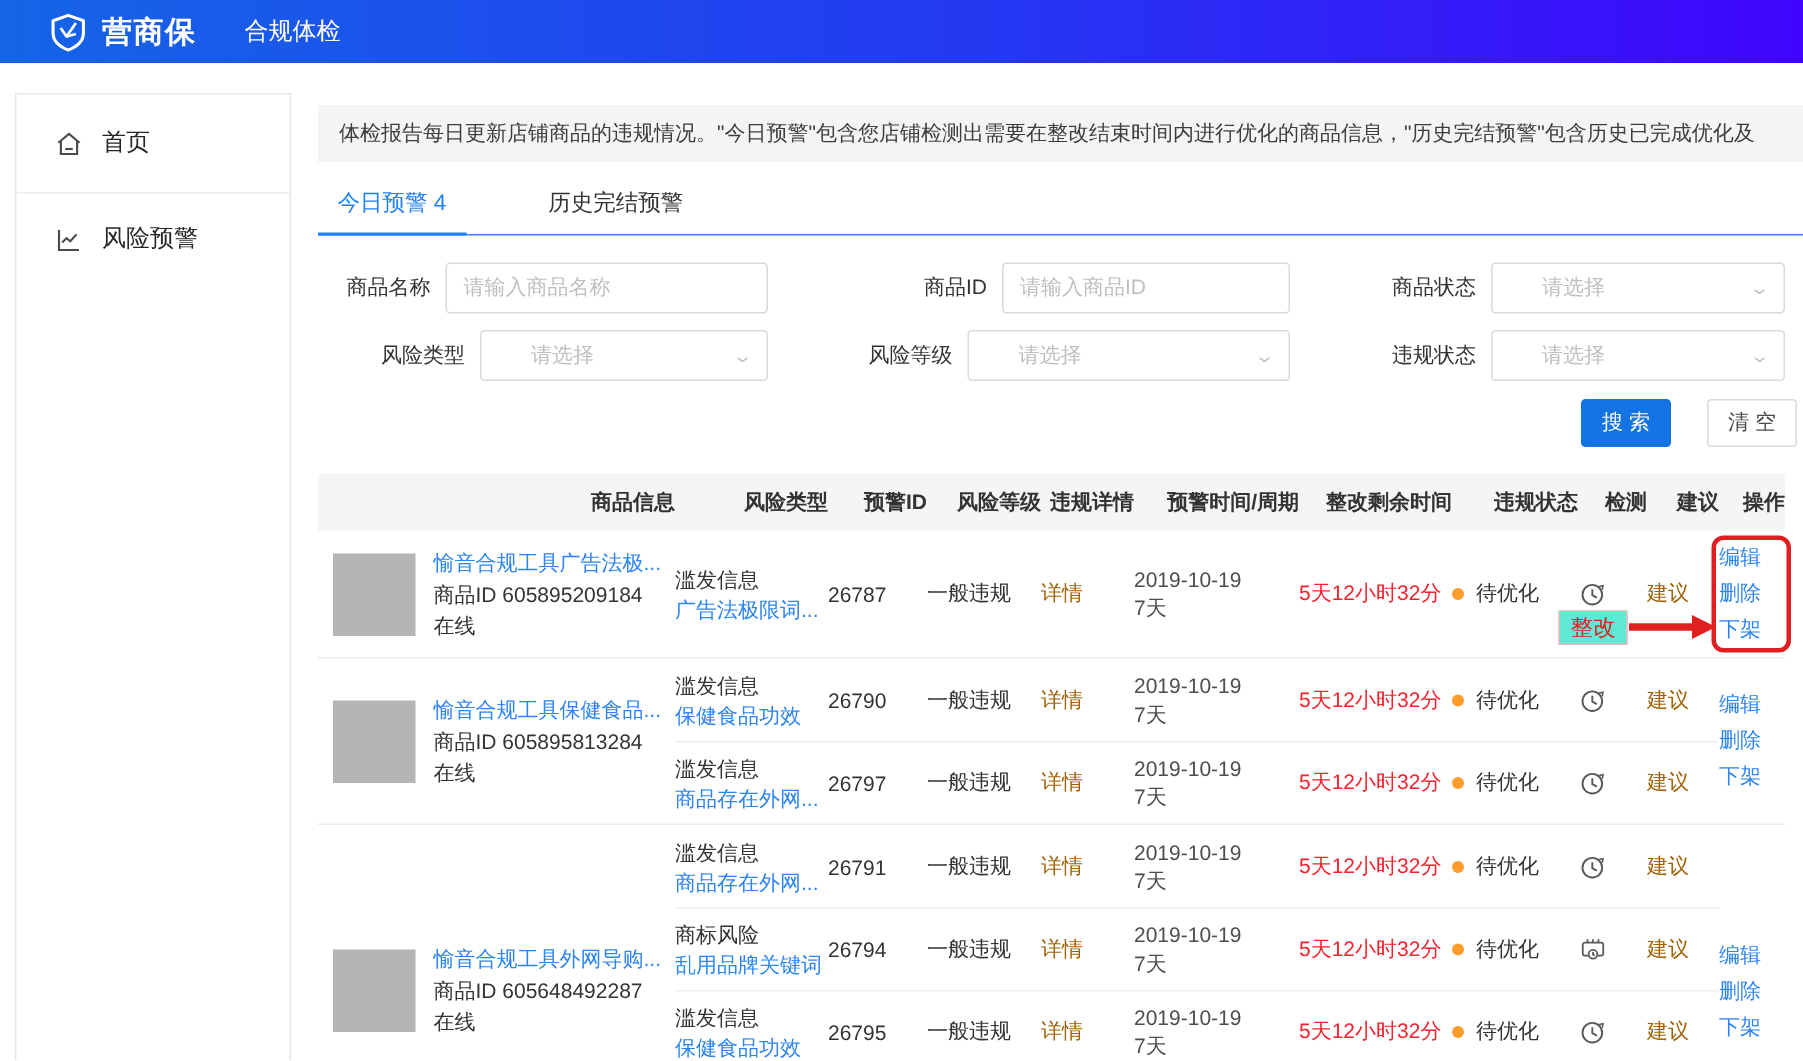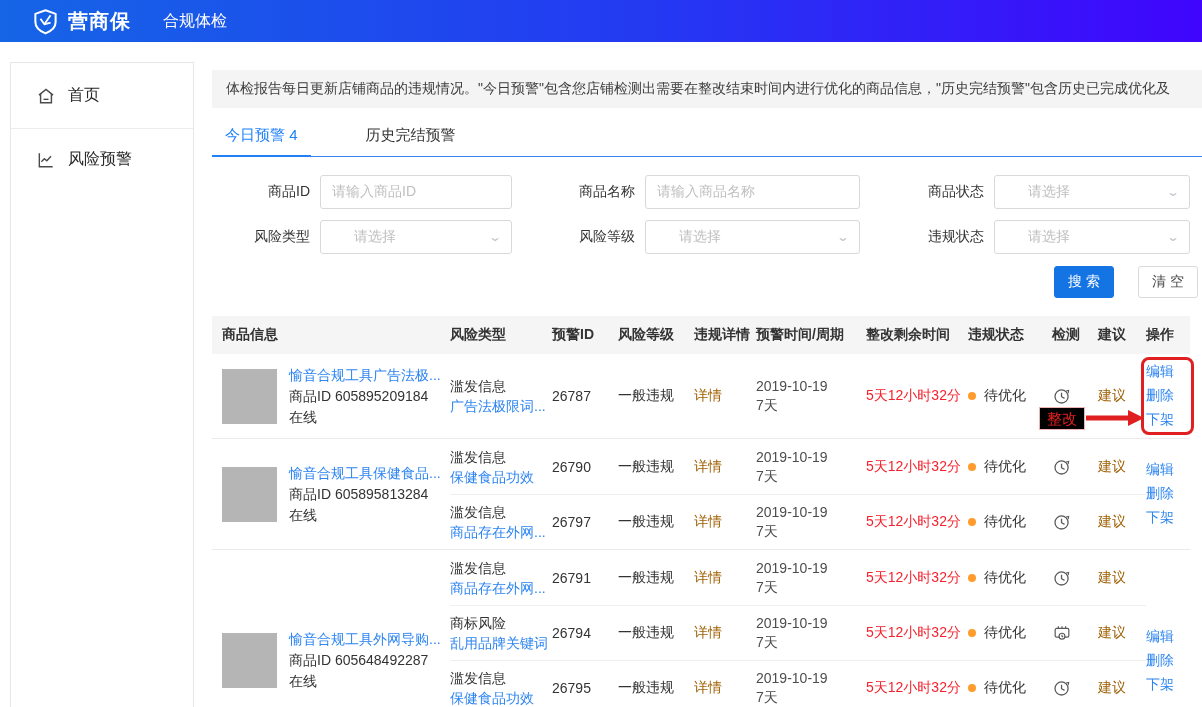--- a/index.html
+++ b/index.html
@@ -54,21 +54,21 @@
 
   .btnrow { margin-top:12px; display:flex; justify-content:flex-end; gap:24px; padding-right:4px; }
   .btn { height:32px; min-width:60px; padding:0 10px; border-radius:3px; font-size:14px;
     display:flex; align-items:center; justify-content:center; cursor:pointer; }
   .btn-primary { background:#1574e4; border:1px solid #1574e4; color:#fff; }
   .btn-plain { background:#fff; border:1px solid #d9d9d9; color:#4a4a4a; }
 
   
   .table { margin-top:18px; width:978px; }
   .thead { display:flex; align-items:center; height:38px; background:#f5f5f6;
-    font-weight:bold; color:#333; }
+    font-weight:bold; color:#333;text-align:right; }
   .thead .th { flex:none; }
   .c0{width:238px; padding-left:10px;} .c1{width:102px;} .c2{width:66px;} .c3{width:76px;}
   .c4{width:62px;} .c5{width:110px;} .c6{width:102px;} .c7{width:84px;}
   .c8{width:46px;} .c9{width:48px;} .c10{width:44px;}
 
   .tgroup { display:flex; border-bottom:1px solid #ebebeb; position:relative; }
   .cell-product { width:238px; padding-left:10px; display:flex; align-items:center; }
   .tgroup.offset .cell-product, .tgroup.offset .cell-actions { padding-top:56px; }
   .pimg { width:55px; height:55px; background:#b5b5b5; flex:none; margin-right:12px; }
   .pinfo { line-height:21px; }
@@ -87,21 +87,21 @@
   .dot { width:8px; height:8px; border-radius:50%; background:#ff9c2d; flex:none; }
   .detect { display:flex; }
   .cell-actions { width:44px; display:flex; flex-direction:column; justify-content:center;
     gap:6px; }
   .cell-actions span { color:#2d85f2; cursor:pointer; }
 
   
   .anno-rect { position:absolute; right:-4px; top:3px; width:53px; height:78px;
     border:3px solid #e02020; border-radius:8px; pointer-events:none; }
   .anno-label { position:absolute; right:105px; top:53px; border:1px solid #f0b3b3;
-    background:#000000; color:#e02020; font-size:15px; padding:0 7px; line-height:21px; }
+    background:#5eead4; color:#e02020; font-size:15px; padding:0 7px; line-height:21px; }
   .anno-arrow { position:absolute; right:46px; top:55px; pointer-events:none; }
 </style>
 </head>
 <body>
 
 <div class="topbar">
   <svg class="logo-icon" viewBox="0 0 24 24" fill="none" stroke="#fff" stroke-width="1.8" stroke-linejoin="round">
     <path d="M12 2 L21 5.2 V12.5 C21 17.5 17.2 20.6 12 22.6 C6.8 20.6 3 17.5 3 12.5 V5.2 Z"></path>
     <path d="M7.5 9.5 L11 14.5 L16.5 6.5" stroke-width="1.6"></path>
     <path d="M11 14.5 L16.5 13" stroke-width="1.6"></path>
@@ -136,29 +136,29 @@
   <main class="main">
     <div class="notice">体检报告每日更新店铺商品的违规情况。"今日预警"包含您店铺检测出需要在整改结束时间内进行优化的商品信息，"历史完结预警"包含历史已完成优化及</div>
 
     <div class="tabs" id="tabs">
         <div class="tab active">今日预警 4</div>
         <div class="tab">历史完结预警</div>
       </div>
 
     <div class="filters" id="filters">
         <div class="field">
+          <span class="flabel">商品名称</span>
+          <div class="fctrl w2">
+            <span class="ph">请输入商品名称</span>
+          </div>
+        </div>
+        <div class="field">
           <span class="flabel">商品ID</span>
           <div class="fctrl w1">
             <span class="ph">请输入商品ID</span>
-          </div>
-        </div>
-        <div class="field">
-          <span class="flabel">商品名称</span>
-          <div class="fctrl w2">
-            <span class="ph">请输入商品名称</span>
           </div>
         </div>
         <div class="field">
           <span class="flabel">商品状态</span>
           <div class="fctrl w3 select">
             <span class="ph">请选择</span>
             <span class="chev">⌄</span>
           </div>
         </div>
         <div class="field">

